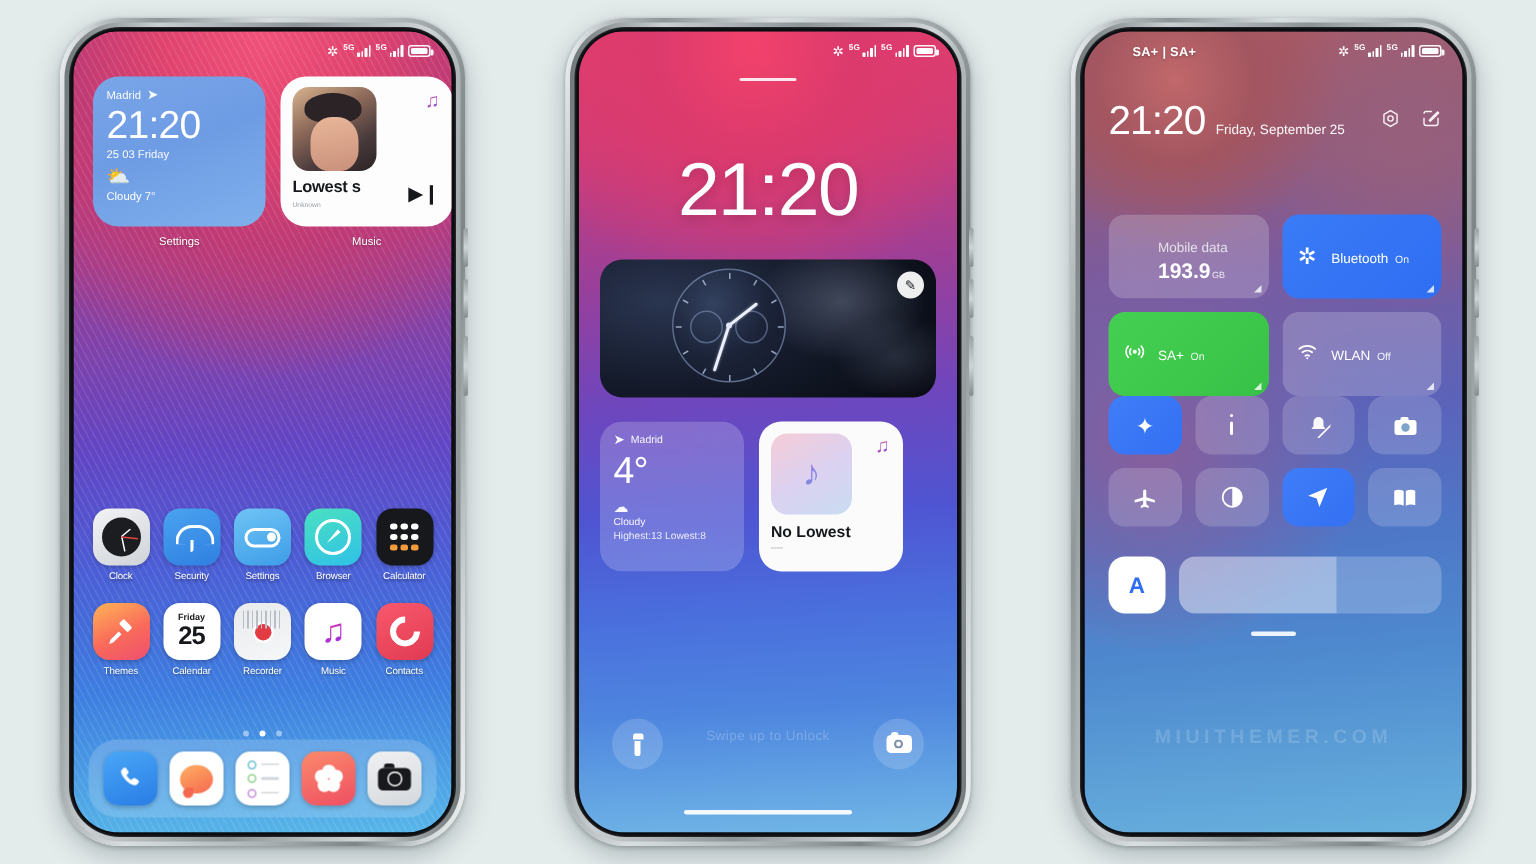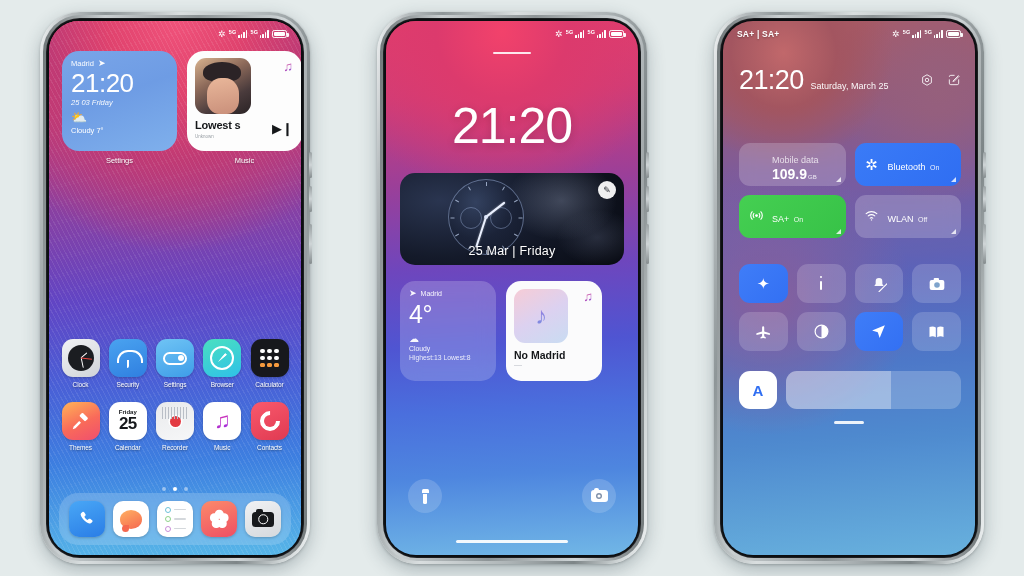--- a/index.html
+++ b/index.html
@@ -61,21 +61,21 @@
     filter: saturate(.92);
   }
 
   
   .statusbar {
     position:absolute; top:0; left:0; right:0; height:26px;
     display:flex; align-items:center; justify-content:space-between;
     padding:0 14px; z-index:6; color:#fff;
     font-size:8px; letter-spacing:.2px;
   }
-  .sb-left { font-size:8.5px; font-weight:600; text-shadow:0 1px 2px rgba(0,0,0,.3); }
+  .sb-left { font-size:8.5px; font-weight:600; text-shadow:0 1px 2px rgba(0,0,0,.3);margin-left:18px; }
   .sb-right { display:flex; align-items:center; gap:3px; }
   .bars { display:flex; align-items:flex-end; gap:1px; height:8px; }
   .bars i { display:block; width:1.6px; background:#fff; border-radius:.5px; }
   .bars i:nth-child(1){height:3px} .bars i:nth-child(2){height:4.5px}
   .bars i:nth-child(3){height:6px} .bars i:nth-child(4){height:8px}
   .signal-grp { display:flex; align-items:flex-end; gap:1.5px; }
   .sg-label { font-size:5.5px; font-weight:700; line-height:1; margin-bottom:3px;}
   .battery { width:15px; height:8px; border:1px solid rgba(255,255,255,.95); border-radius:2.2px; position:relative; }
   .battery::after{content:""; position:absolute; right:-2.5px; top:2px; width:1.6px; height:3.5px; background:rgba(255,255,255,.95); border-radius:0 1px 1px 0;}
   .battery i{ position:absolute; left:1px; top:1px; bottom:1px; width:11px; background:#fff; border-radius:1px;}
@@ -85,21 +85,21 @@
   .widgets-row { position:absolute; top:30px; left:13px; right:13px; display:flex; gap:10px; z-index:5; }
   .w-card { border-radius:17px; overflow:hidden; }
   .w-weather {
     width:115px; height:100px;
     background:linear-gradient(160deg,#79a5e8 0%,#6e9ce4 45%,#7fb0ec 100%);
     padding:8px 9px; color:#fff; position:relative;
   }
   .ww-top { display:flex; align-items:center; gap:4px; font-size:7.5px; opacity:.97;}
   .loc-arrow { font-size:9px; line-height:1; transform:rotate(0deg);}
   .ww-time { font-size:26px; font-weight:300; letter-spacing:-.5px; line-height:1.08; margin-top:1px;}
-  .ww-date { font-size:7.5px; margin-top:1px; opacity:.95;font-style:italic;}
+  .ww-date { font-size:7.5px; margin-top:1px; opacity:.95;}
   .ww-cond { font-size:7.5px; margin-top:2px;}
   .ww-ico { margin-top:4px; font-size:13px; line-height:1; }
   .w-label { text-align:center; font-size:7.5px; color:#fff; margin-top:5px; text-shadow:0 1px 2px rgba(0,0,0,.35); }
 
   .w-music {
     width:115px; height:100px; background:#fdfdfd; padding:7px 8px; position:relative;
   }
   .wm-art { width:56px; height:56px; border-radius:11px; overflow:hidden; position:relative;
             background:linear-gradient(150deg,#d9b38f,#8d6a5a 38%,#4a3b3c 70%,#2a2325); }
   .wm-art::before{content:""; position:absolute; left:8px; top:4px; width:38px; height:20px; border-radius:50% 50% 40% 40%; background:#2b2326;}
@@ -250,21 +250,21 @@
               width:112px; height:3.4px; border-radius:3px; background:rgba(255,255,255,.92); z-index:6;}
 
   
   .cc-head { position:absolute; top:46px; left:16px; right:14px; display:flex; align-items:flex-end; z-index:5;}
   .cc-time { font-size:27px; font-weight:300; color:#fff; line-height:1; letter-spacing:-.6px;}
   .cc-date { font-size:9px; color:#fff; margin-left:7px; margin-bottom:3px; opacity:.96;}
   .cc-head-ico { margin-left:auto; display:flex; gap:13px; margin-bottom:3px; color:#fff; opacity:.92; }
 
   .cc-tiles { position:absolute; top:122px; left:16px; right:14px; z-index:5;
               display:grid; grid-template-columns:1fr 1fr; gap:9px 9px;}
-  .tile { height:43px; border-radius:11px; padding:19px 8px; position:relative;
+  .tile { height:56px; border-radius:11px; padding:19px 8px; position:relative;
           display:flex; align-items:center; gap:7px; color:#fff; overflow:hidden; }
   .tile.off { background:rgba(255,255,255,.20); backdrop-filter:blur(8px); }
   .tile.on-blue { background:linear-gradient(135deg,#3a7bf7,#2f6ef2); }
   .tile.on-green { background:linear-gradient(135deg,#45cf52,#37c247); }
   .tile .t-ic { font-size:15px; line-height:1; flex:0 0 auto; width:18px; text-align:center;}
   .tile .t-txt { min-width:0; }
   .tile .t-title { font-size:9px; font-weight:500; line-height:1.15; white-space:nowrap;}
   .tile .t-sub { font-size:7px; opacity:.9; line-height:1.25; }
   .tile .corner { position:absolute; right:5px; bottom:4px; width:0; height:0;
                   border-left:5px solid transparent; border-bottom:5px solid rgba(255,255,255,.8); }
@@ -545,44 +545,44 @@
           <span class="tick" style="transform:rotate(270deg)"></span>
           <span class="tick" style="transform:rotate(300deg)"></span>
           <span class="tick" style="transform:rotate(330deg)"></span>
           <span class="sub l"></span>
             <span class="sub r"></span>
           <span class="h hr"></span>
             <span class="h mn"></span>
             <span class="pin"></span>
         </div>
         <div class="edit-pill">✎</div>
-        <div class="clock-date">25 Mar | Friday</div>
       </div>
 
       <div class="lock-widgets">
         <div class="lw-weather">
           <div class="lw-top">
             <span class="loc-arrow">➤</span>
             <span>Madrid</span>
           </div>
           <div class="lw-temp">4°</div>
           <div class="lw-ico">☁</div>
           <div class="lw-cond">Cloudy</div>
           <div class="lw-hl">Highest:13 Lowest:8</div>
         </div>
         <div class="lw-music">
           <div class="lm-art">
               <span class="lm-art-note">♪</span>
             </div>
           <div class="lm-note">♫</div>
-          <div class="lm-title">No Madrid</div>
+          <div class="lm-title">No Lowest</div>
           <div class="lm-dash">—</div>
         </div>
       </div>
 
+      <div class="swipe-hint">Swipe up to Unlock</div>
 
       <div class="lock-actions">
         <div class="la-btn">
             <div class="torch"></div>
           </div>
         <div class="la-btn">
             <div class="cam-sm"></div>
           </div>
       </div>
       <div class="home-ind"></div>
@@ -621,21 +621,21 @@
               </span>
           </span>
           <span class="battery">
               <i></i>
             </span>
         </div>
       </div>
 
       <div class="cc-head">
         <div class="cc-time">21:20</div>
-        <div class="cc-date">Saturday, March 25</div>
+        <div class="cc-date">Friday, September 25</div>
         <div class="cc-head-ico">
           <span>
             <svg width="14" height="14" viewBox="0 0 24 24" fill="none" stroke="#fff" stroke-width="1.6">
               <path d="M12 3l7.5 4.3v9.4L12 21l-7.5-4.3V7.3z"></path>
                 <circle cx="12" cy="12" r="3"></circle>
             </svg>
           </span>
           <span>
             <svg width="14" height="14" viewBox="0 0 24 24" fill="none" stroke="#fff" stroke-width="1.6">
               <path d="M4 6.5A2.5 2.5 0 016.5 4H13"></path>
@@ -645,21 +645,21 @@
           </span>
         </div>
       </div>
 
       <div class="cc-tiles">
         <div class="tile off">
           <span class="t-ic"><span class="drop"></span></span>
           <span class="t-txt">
             <span class="t-title" style="opacity:.75">Mobile data</span>
             <span style="display:flex;align-items:baseline;">
-              <span class="t-big">109.9</span>
+              <span class="t-big">193.9</span>
               <span class="t-unit">GB</span>
             </span>
           </span>
           <span class="corner"></span>
         </div>
 
         <div class="tile on-blue">
           <span class="t-ic">✲</span>
           <span class="t-txt">
             <span class="t-title">Bluetooth</span>
@@ -745,16 +745,17 @@
         </div>
       </div>
 
       <div class="cc-bright">
         <div class="auto-btn">A</div>
         <div class="slider">
             <div class="fill" style="width: 60%;"></div>
           </div>
       </div>
       <div class="cc-handle"></div>
+      <div class="watermark">MIUITHEMER.COM</div>
     </div>
   </div>
 
 </div>
 
 </body></html>

